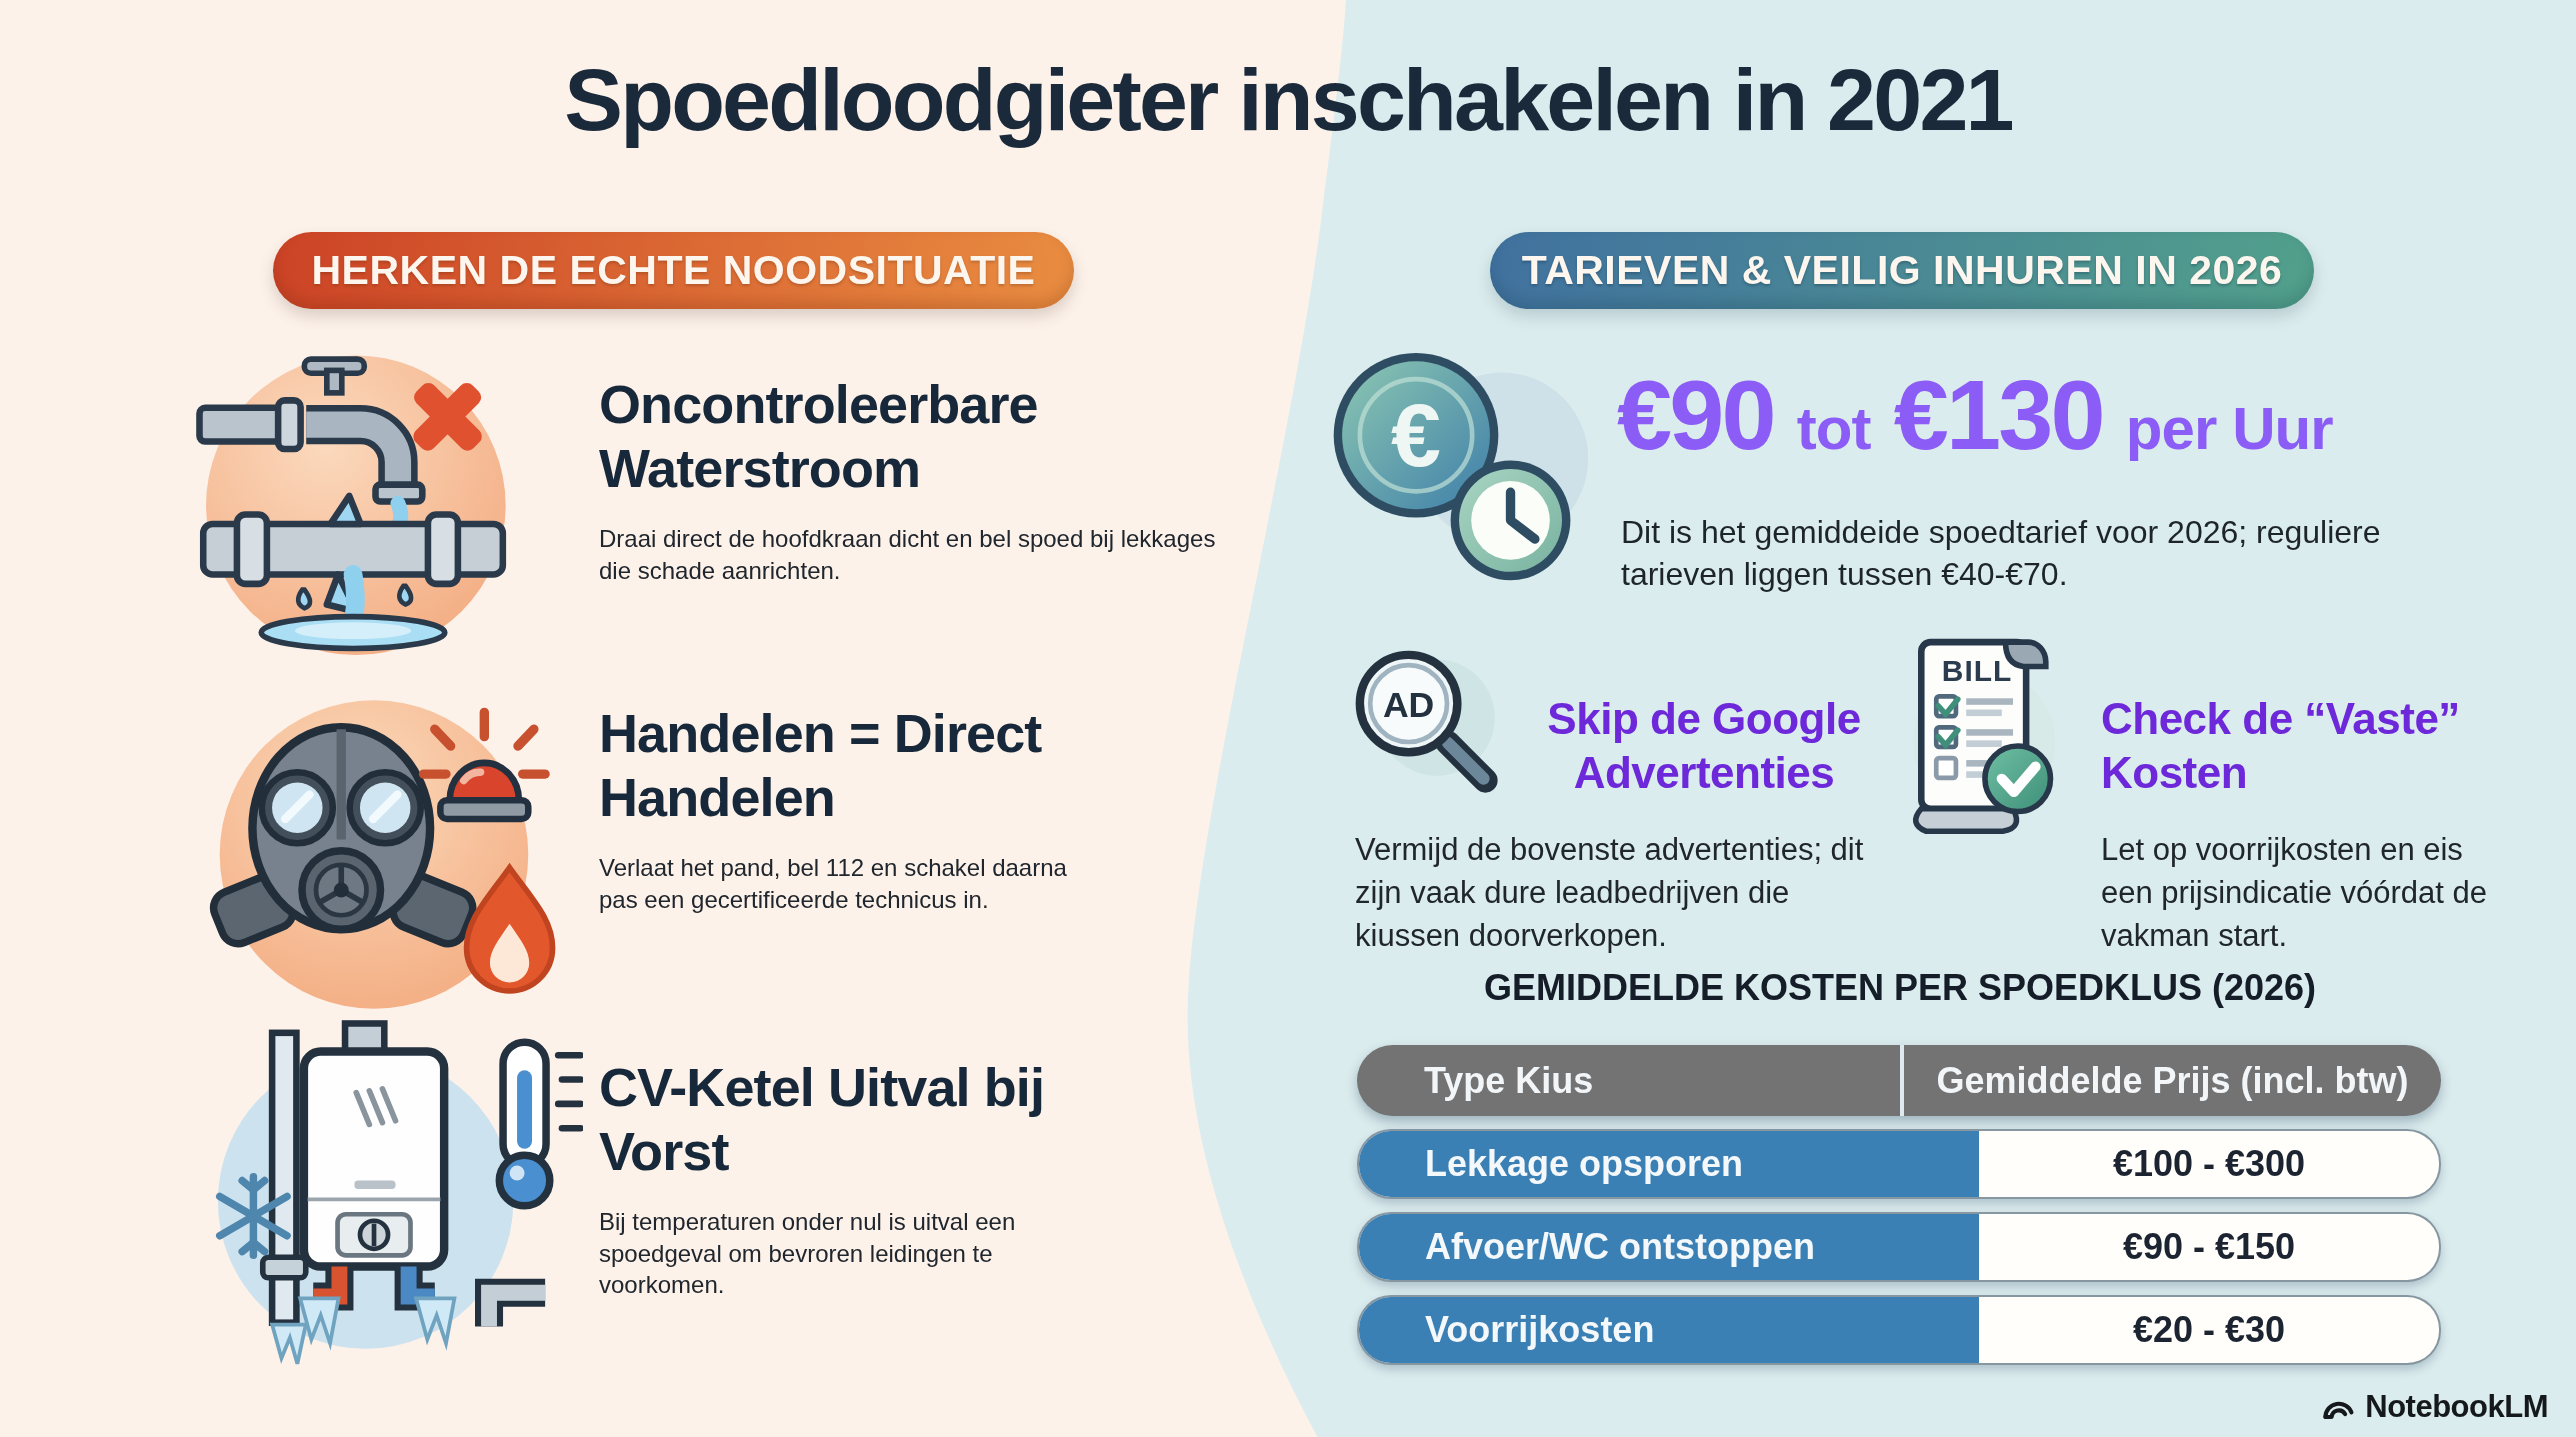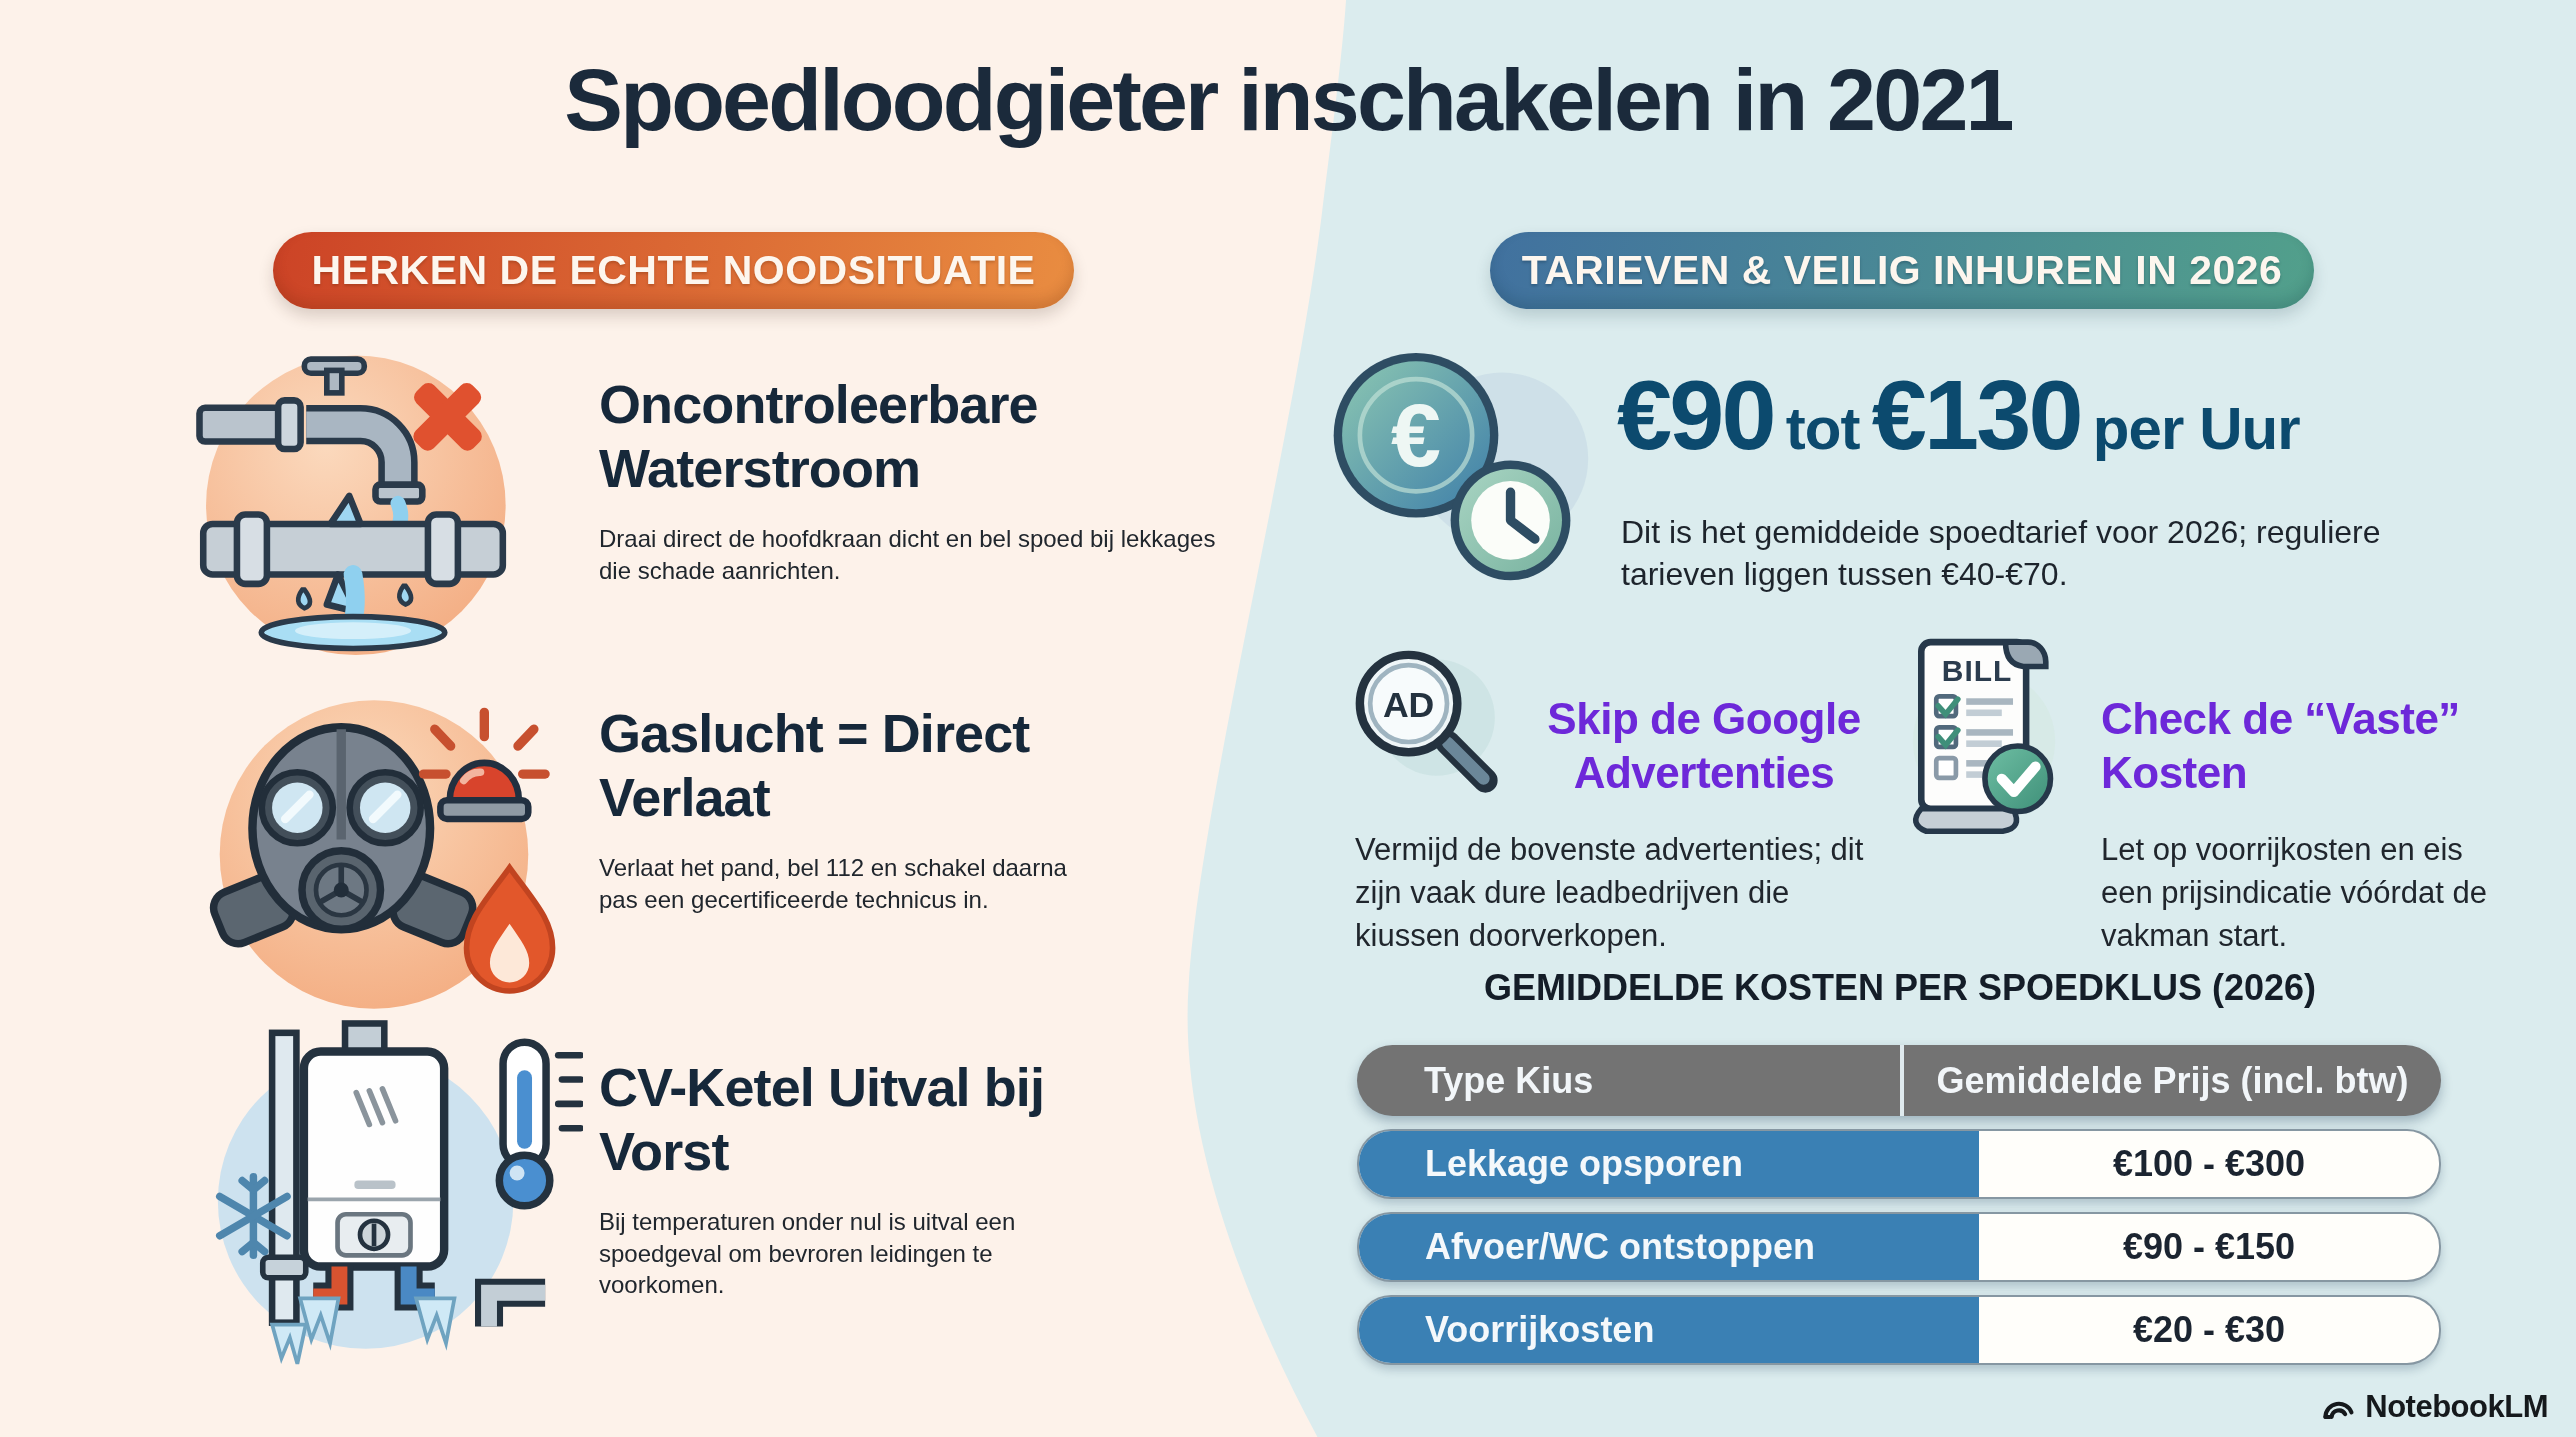--- a/index.html
+++ b/index.html
@@ -28,21 +28,21 @@
     text-shadow:0 1.9px 2.8px rgba(10,40,60,.3);}
   .icon{position:absolute;}
   .item-text{position:absolute;}
   .item-title{font-size:54px;font-weight:bold;line-height:1.18;color:#16283a;margin:0;letter-spacing:-0.9px;}
   .item-desc{font-size:24px;line-height:1.32;color:#20262d;margin:22.5px 0 0 0;}
   .i1-text{left:599px;top:373px;width:618px;}
   .i2-text{left:599px;top:702px;width:505px;}
   .i3-text{left:599px;top:1056px;width:524px;}
   .price-row{
     position:absolute;left:1617px;top:358px;width:824px;
-    display:flex;align-items:baseline;gap:12px;color:#0c4a6e;font-weight:bold;
+    display:flex;align-items:baseline;gap:23px;color:#8b5cf6;font-weight:bold;
   }
   .price-big{font-size:99px;letter-spacing:-2.8px;}
   .price-small{font-size:60px;letter-spacing:-0.9px;}
   .price-note{position:absolute;left:1621px;top:479px;width:824px;font-size:32px;line-height:1.32;color:#1d242c;}
   .tip-title{position:absolute;font-size:44px;font-weight:bold;line-height:1.22;color:#6d28d9;letter-spacing:-0.5px;}
   .tip1-title{left:1512px;top:648px;width:384px;text-align:center;}
   .tip2-title{left:2101px;top:648px;width:393px;text-align:left;}
   .tip-desc{position:absolute;font-size:31px;line-height:1.38;color:#20262d;}
   .tip1-desc{left:1355px;top:798px;width:543px;}
   .tip2-desc{left:2101px;top:798px;width:412px;}
@@ -164,21 +164,21 @@
       <path d="M238,92 h24"></path>
         <path d="M344,92 h24"></path>
     </g>
     <path d="M266,120 a37,40 0 0 1 74,0 z" fill="#d8442c" stroke="#223040" stroke-width="7"></path>
     <path d="M281,99 a22,24 0 0 1 18,-9" fill="none" stroke="#f3b59f" stroke-width="8" stroke-linecap="round"></path>
     <rect x="256" y="120" width="94" height="20" rx="7" fill="#8f9aa4" stroke="#223040" stroke-width="7"></rect>
     <path d="M330,192 c-26,36 -46,56 -46,86 a46,46 0 0 0 92,0 c0,-30 -20,-50 -46,-86 z" fill="#e2572b" stroke="#c14420" stroke-width="6"></path>
     <path d="M330,252 c-13,19 -21,29 -21,42 a21,21 0 0 0 42,0 c0,-13 -8,-23 -21,-42 z" fill="#fde8d8"></path>
   </svg>
   <div class="item-text i2-text">
-    <h3 class="item-title">Gaslucht = Direct Verlaat</h3>
+    <h3 class="item-title">Handelen = Direct Handelen</h3>
     <p class="item-desc">Verlaat het pand, bel 112 en schakel daarna pas een gecertificeerde technicus in.</p>
   </div>
 
   <svg class="icon" style="left:180px;top:1016px;" width="403" height="374" viewBox="0 0 430 400">
     <circle cx="198" cy="198" r="158" fill="#cde2ef"></circle>
     <rect x="98" y="18" width="26" height="310" fill="#dfe9ef" stroke="#24323f" stroke-width="7"></rect>
     <rect x="88" y="258" width="46" height="22" rx="6" fill="#c6d2da" stroke="#24323f" stroke-width="6"></rect>
     <path d="M98,330 l10,36 l9,-22 l8,28 l9,-42 z" fill="#cfe9f6" stroke="#6fa3c0" stroke-width="4"></path>
     <g stroke="#4e86ad" stroke-width="8" stroke-linecap="round">
       <path d="M78,172 v84"></path>

